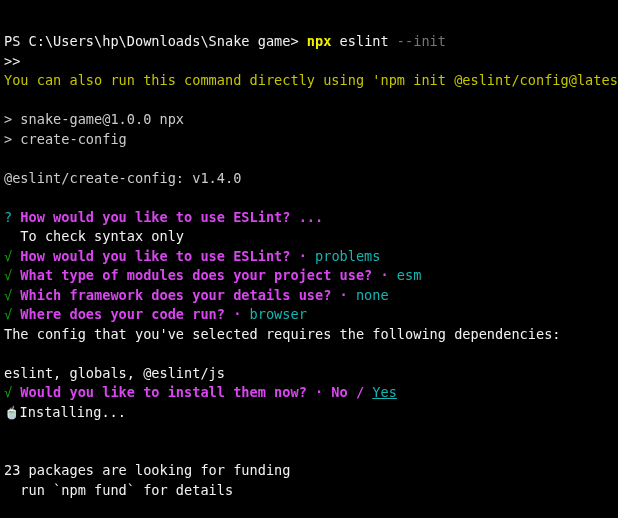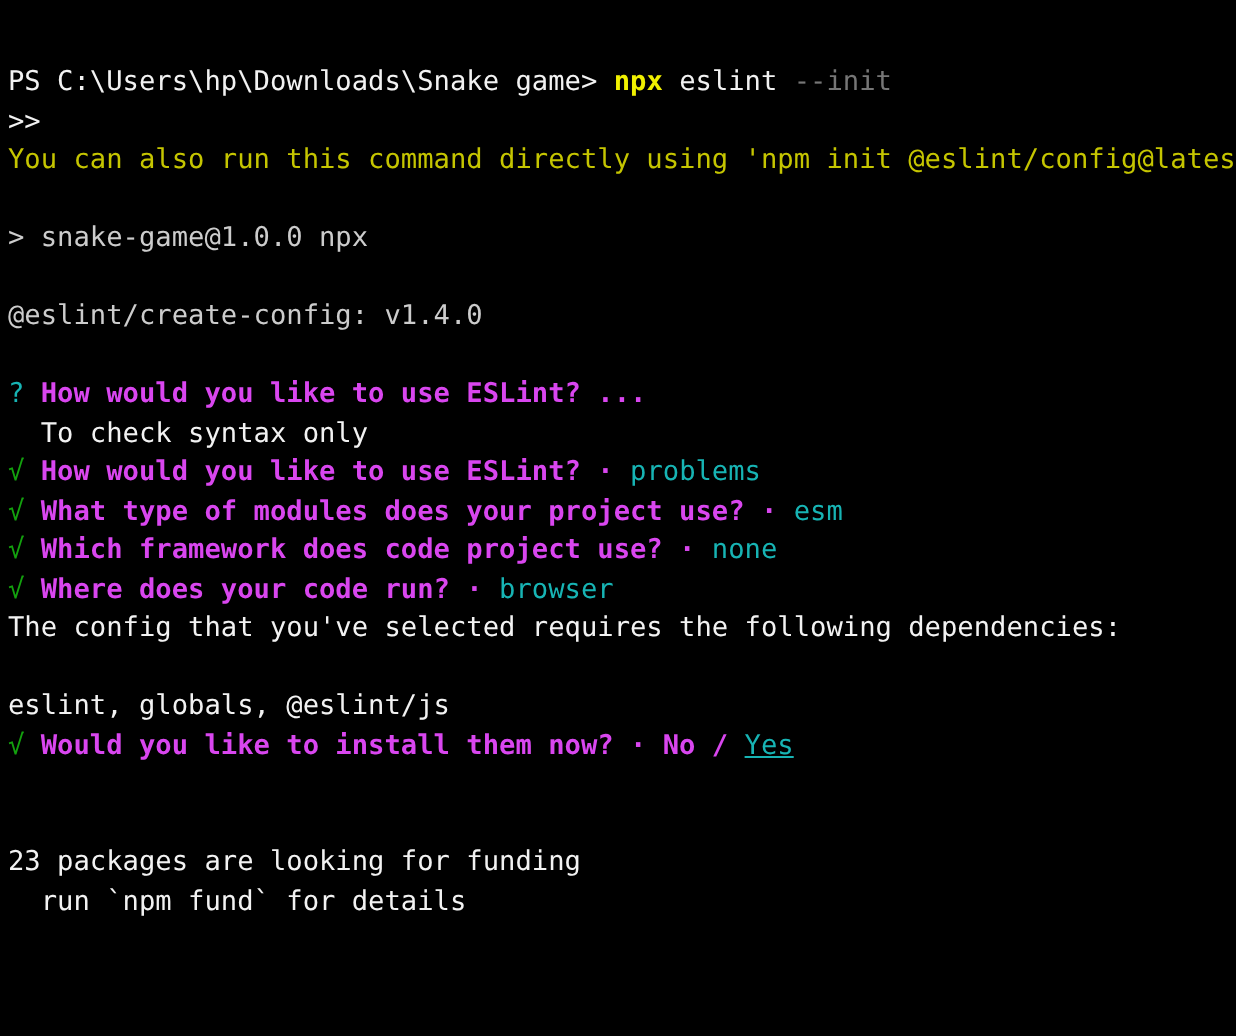--- a/index.html
+++ b/index.html
@@ -66,49 +66,51 @@
   <div class="line"><span class="c-bright">PS C:\Users\hp\Downloads\Snake game&gt; </span><span class="c-yellow-b">npx</span><span class="c-bright"> eslint</span><span class="c-dim"> --init</span></div>
 
   <div class="line"><span class="c-bright">&gt;&gt;</span></div>
 
   <div class="line"><span class="c-yellow">You can also run this command directly using 'npm init @eslint/config@latest'.</span></div>
 
   <div class="line blank"></div>
 
   <div class="line"><span class="c-default">&gt; snake-game@1.0.0 npx</span></div>
 
+  <div class="line"><span class="c-default">&gt; create-config</span></div>
 
   <div class="line blank"></div>
 
   <div class="line"><span class="c-default">@eslint/create-config: v1.4.0</span></div>
 
   <div class="line blank"></div>
 
   <div class="line"><span class="c-cyan">?</span><span class="c-white-b"> How would you like to use ESLint? ...</span></div>
 
   <div class="line"><span class="c-bright">  To check syntax only</span></div>
 
   <div class="line"><span class="c-green">√</span><span class="c-white-b"> How would you like to use ESLint? · </span><span class="c-cyan">problems</span></div>
 
   <div class="line"><span class="c-green">√</span><span class="c-white-b"> What type of modules does your project use? · </span><span class="c-cyan">esm</span></div>
 
-  <div class="line"><span class="c-green">√</span><span class="c-white-b"> Which framework does code project use? · </span><span class="c-cyan">none</span></div>
+  <div class="line"><span class="c-green">√</span><span class="c-white-b"> Which framework does your details use? · </span><span class="c-cyan">none</span></div>
 
 
   <div class="line"><span class="c-green">√</span><span class="c-white-b"> Where does your code run? · </span><span class="c-cyan">browser</span></div>
 
   <div class="line"><span class="c-bright">The config that you've selected requires the following dependencies:</span></div>
 
   <div class="line blank"></div>
 
   <div class="line"><span class="c-bright">eslint, globals, @eslint/js</span></div>
 
   <div class="line"><span class="c-green">√</span><span class="c-white-b"> Would you like to install them now? · No / </span><span class="c-cyan underline">Yes</span></div>
 
 
+  <div class="line"><span class="emoji">🍵</span><span class="c-bright">Installing...</span></div>
 
   <div class="line blank"></div>
 
 
   <div class="line blank"></div>
 
   <div class="line"><span class="c-bright">23 packages are looking for funding</span></div>
 
   <div class="line"><span class="c-bright">  run `npm fund` for details</span></div>
 

